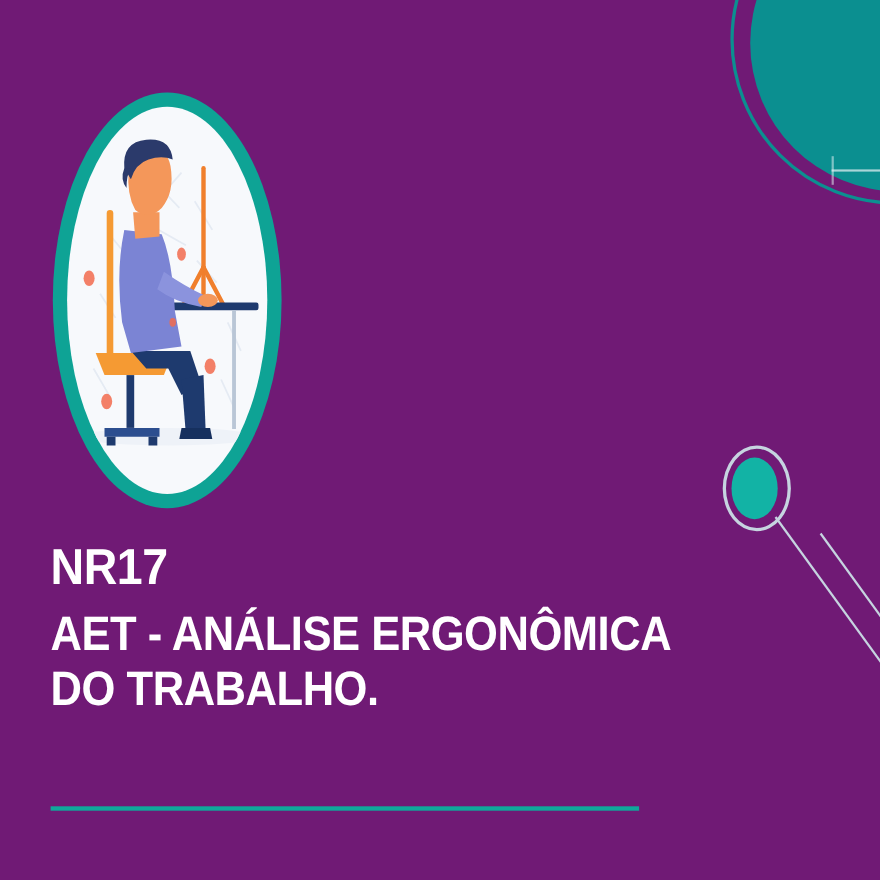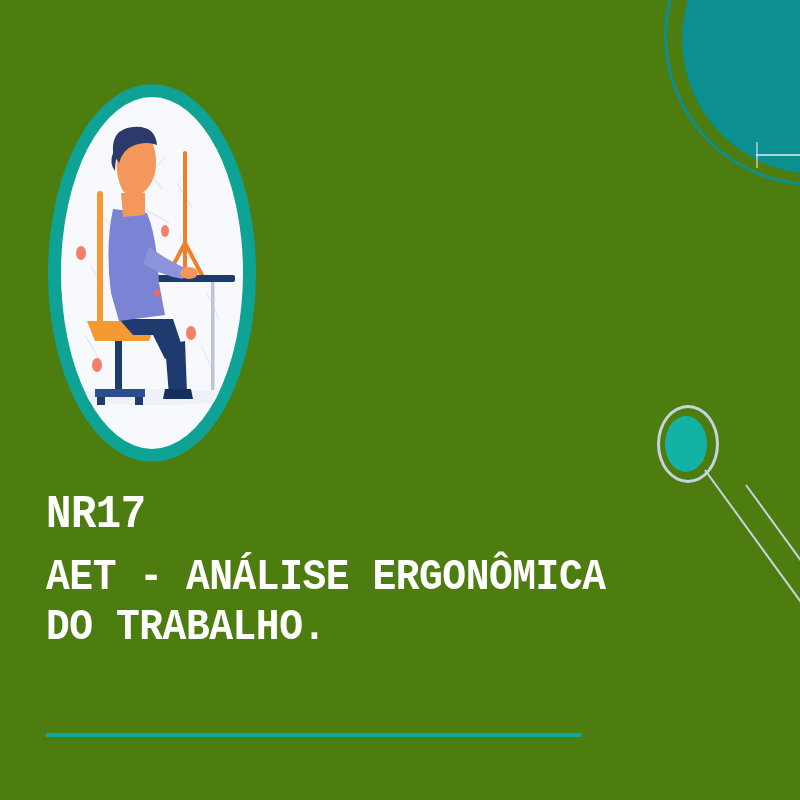--- a/index.html
+++ b/index.html
@@ -5,22 +5,22 @@
   html, body {
     margin: 0;
     padding: 0;
     background: #ffffff;
   }
   #canvas {
     position: relative;
     width: 800px;
     height: 800px;
     overflow: hidden;
-    background: #4d7c0f;
-    font-family: Liberation Mono, monospace;
+    background: #701a75;
+    font-family: Liberation Sans, sans-serif;
   }
 
   
   .deco-big-circle-fill {
     position: absolute;
     left: 682px;
     top: -96px;
     width: 270px;
     height: 270px;
     border-radius: 50%;

